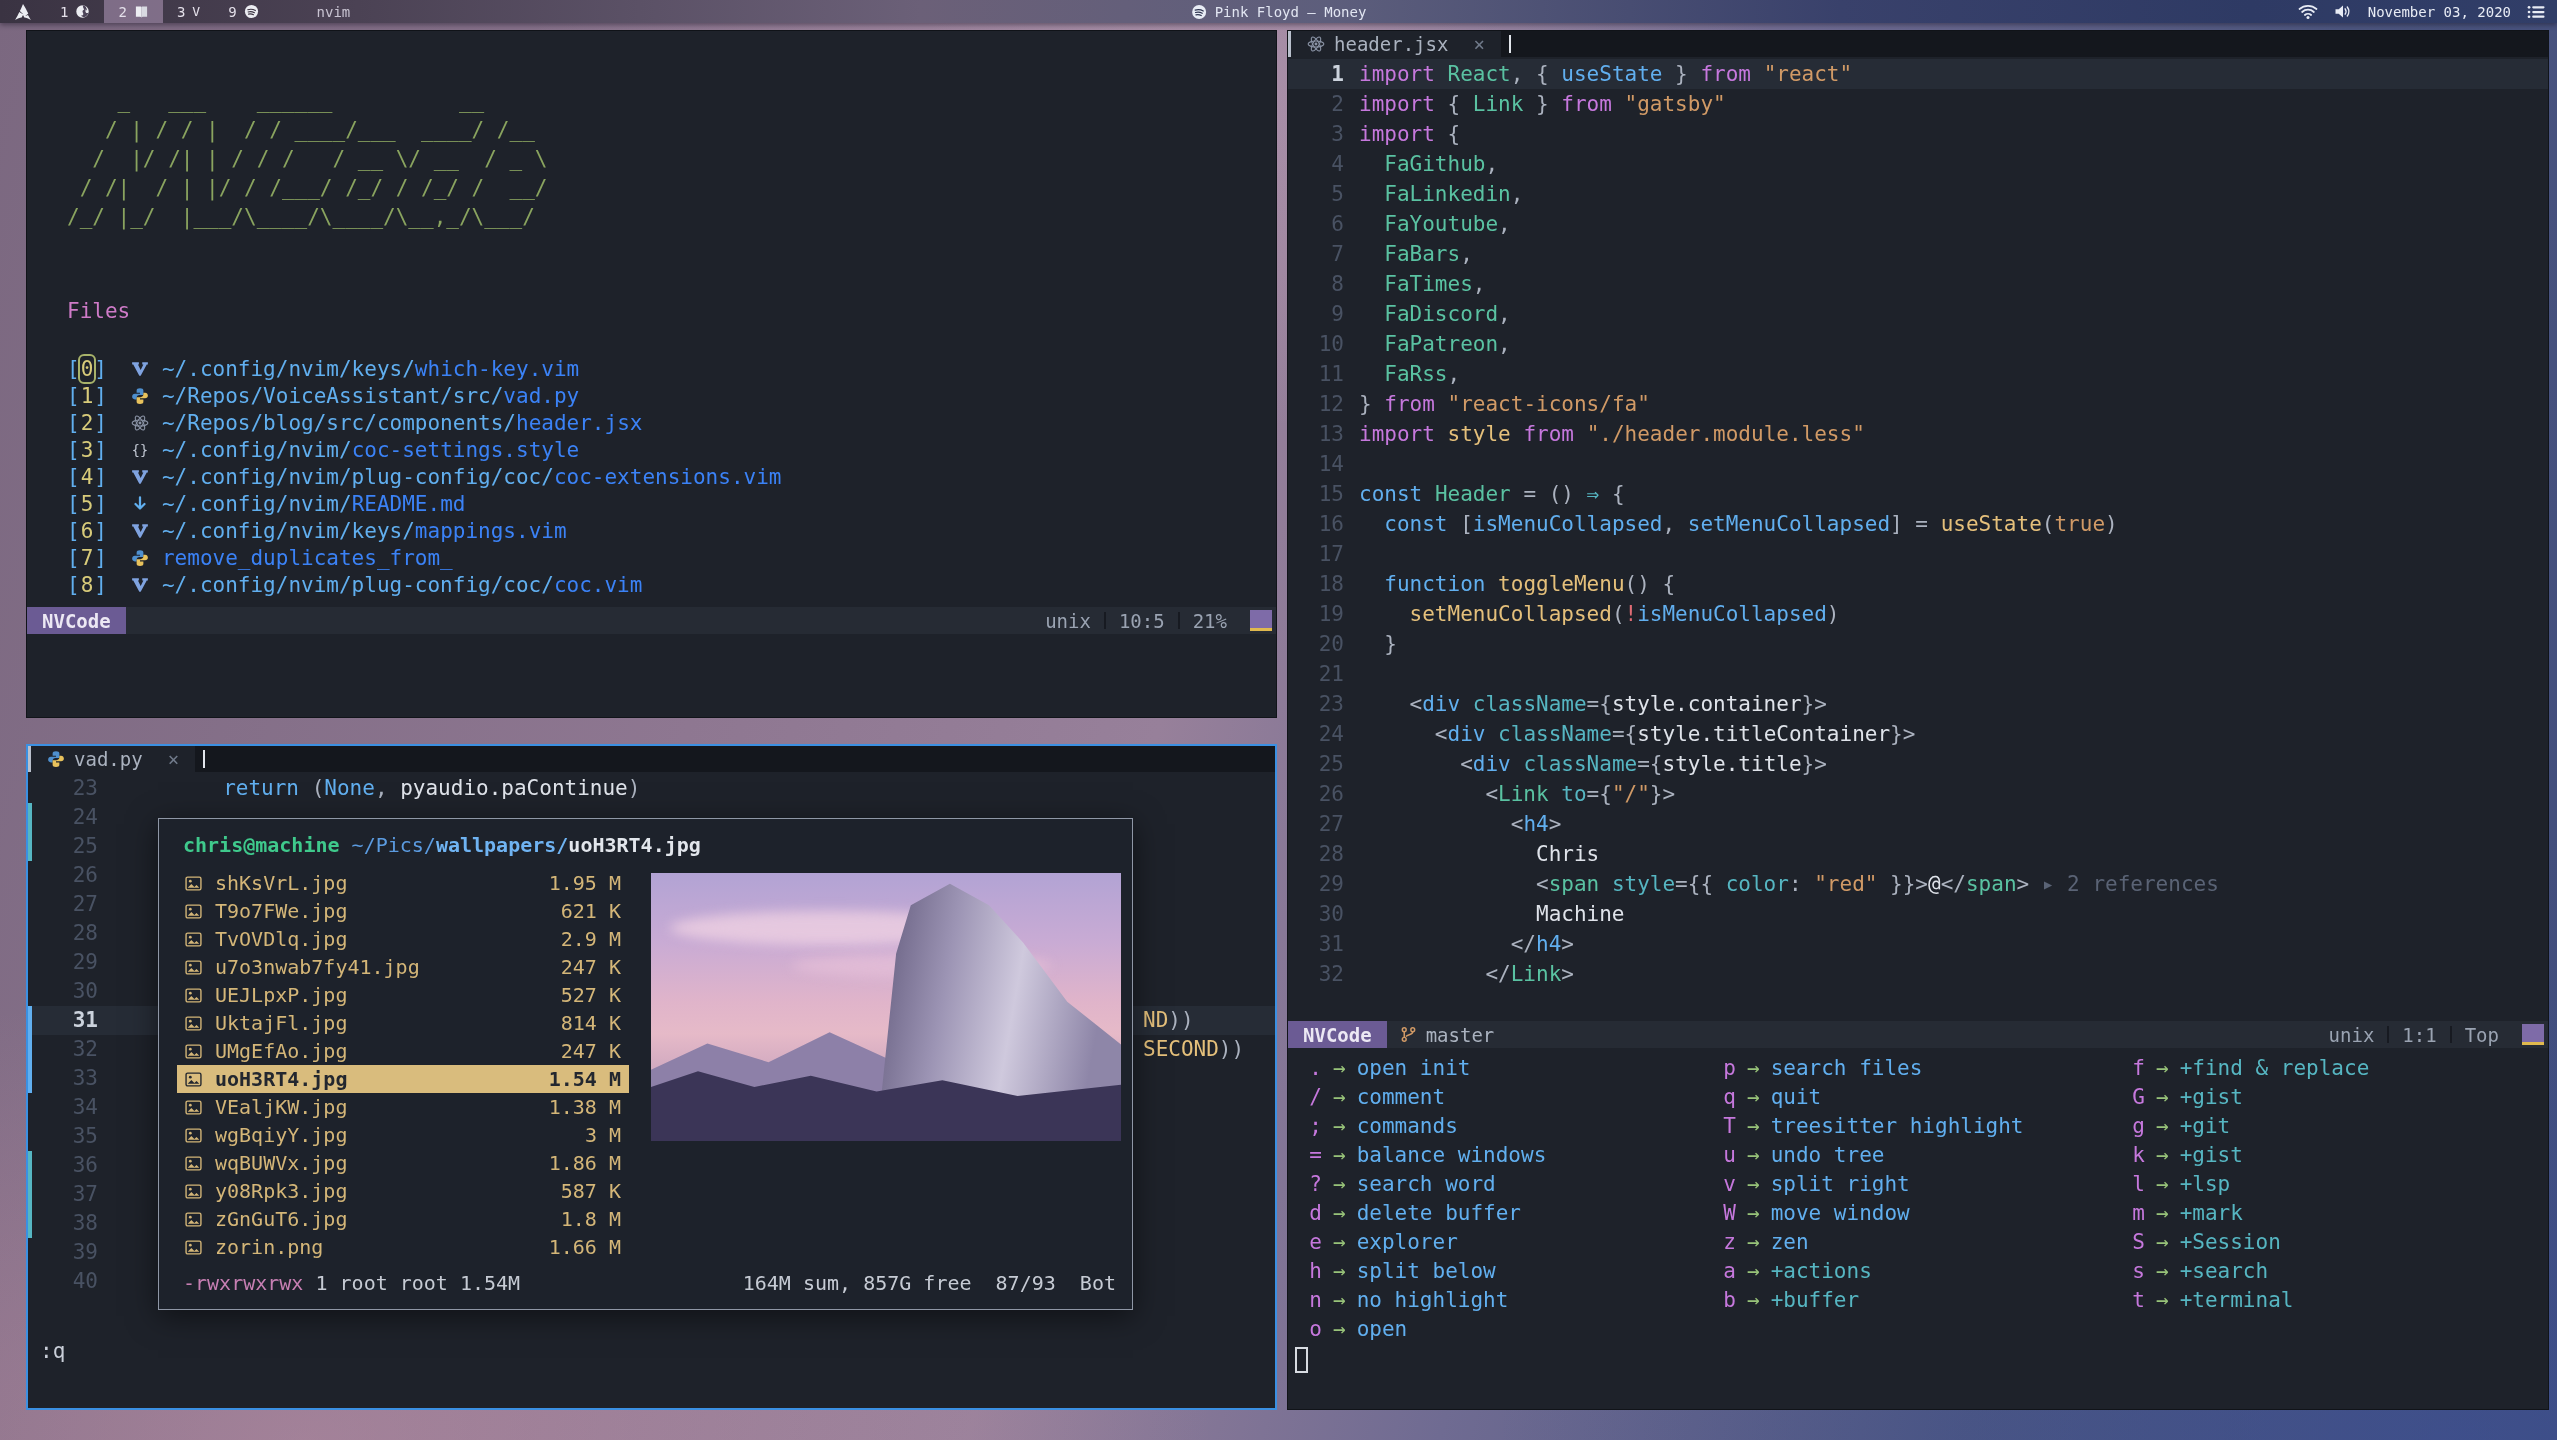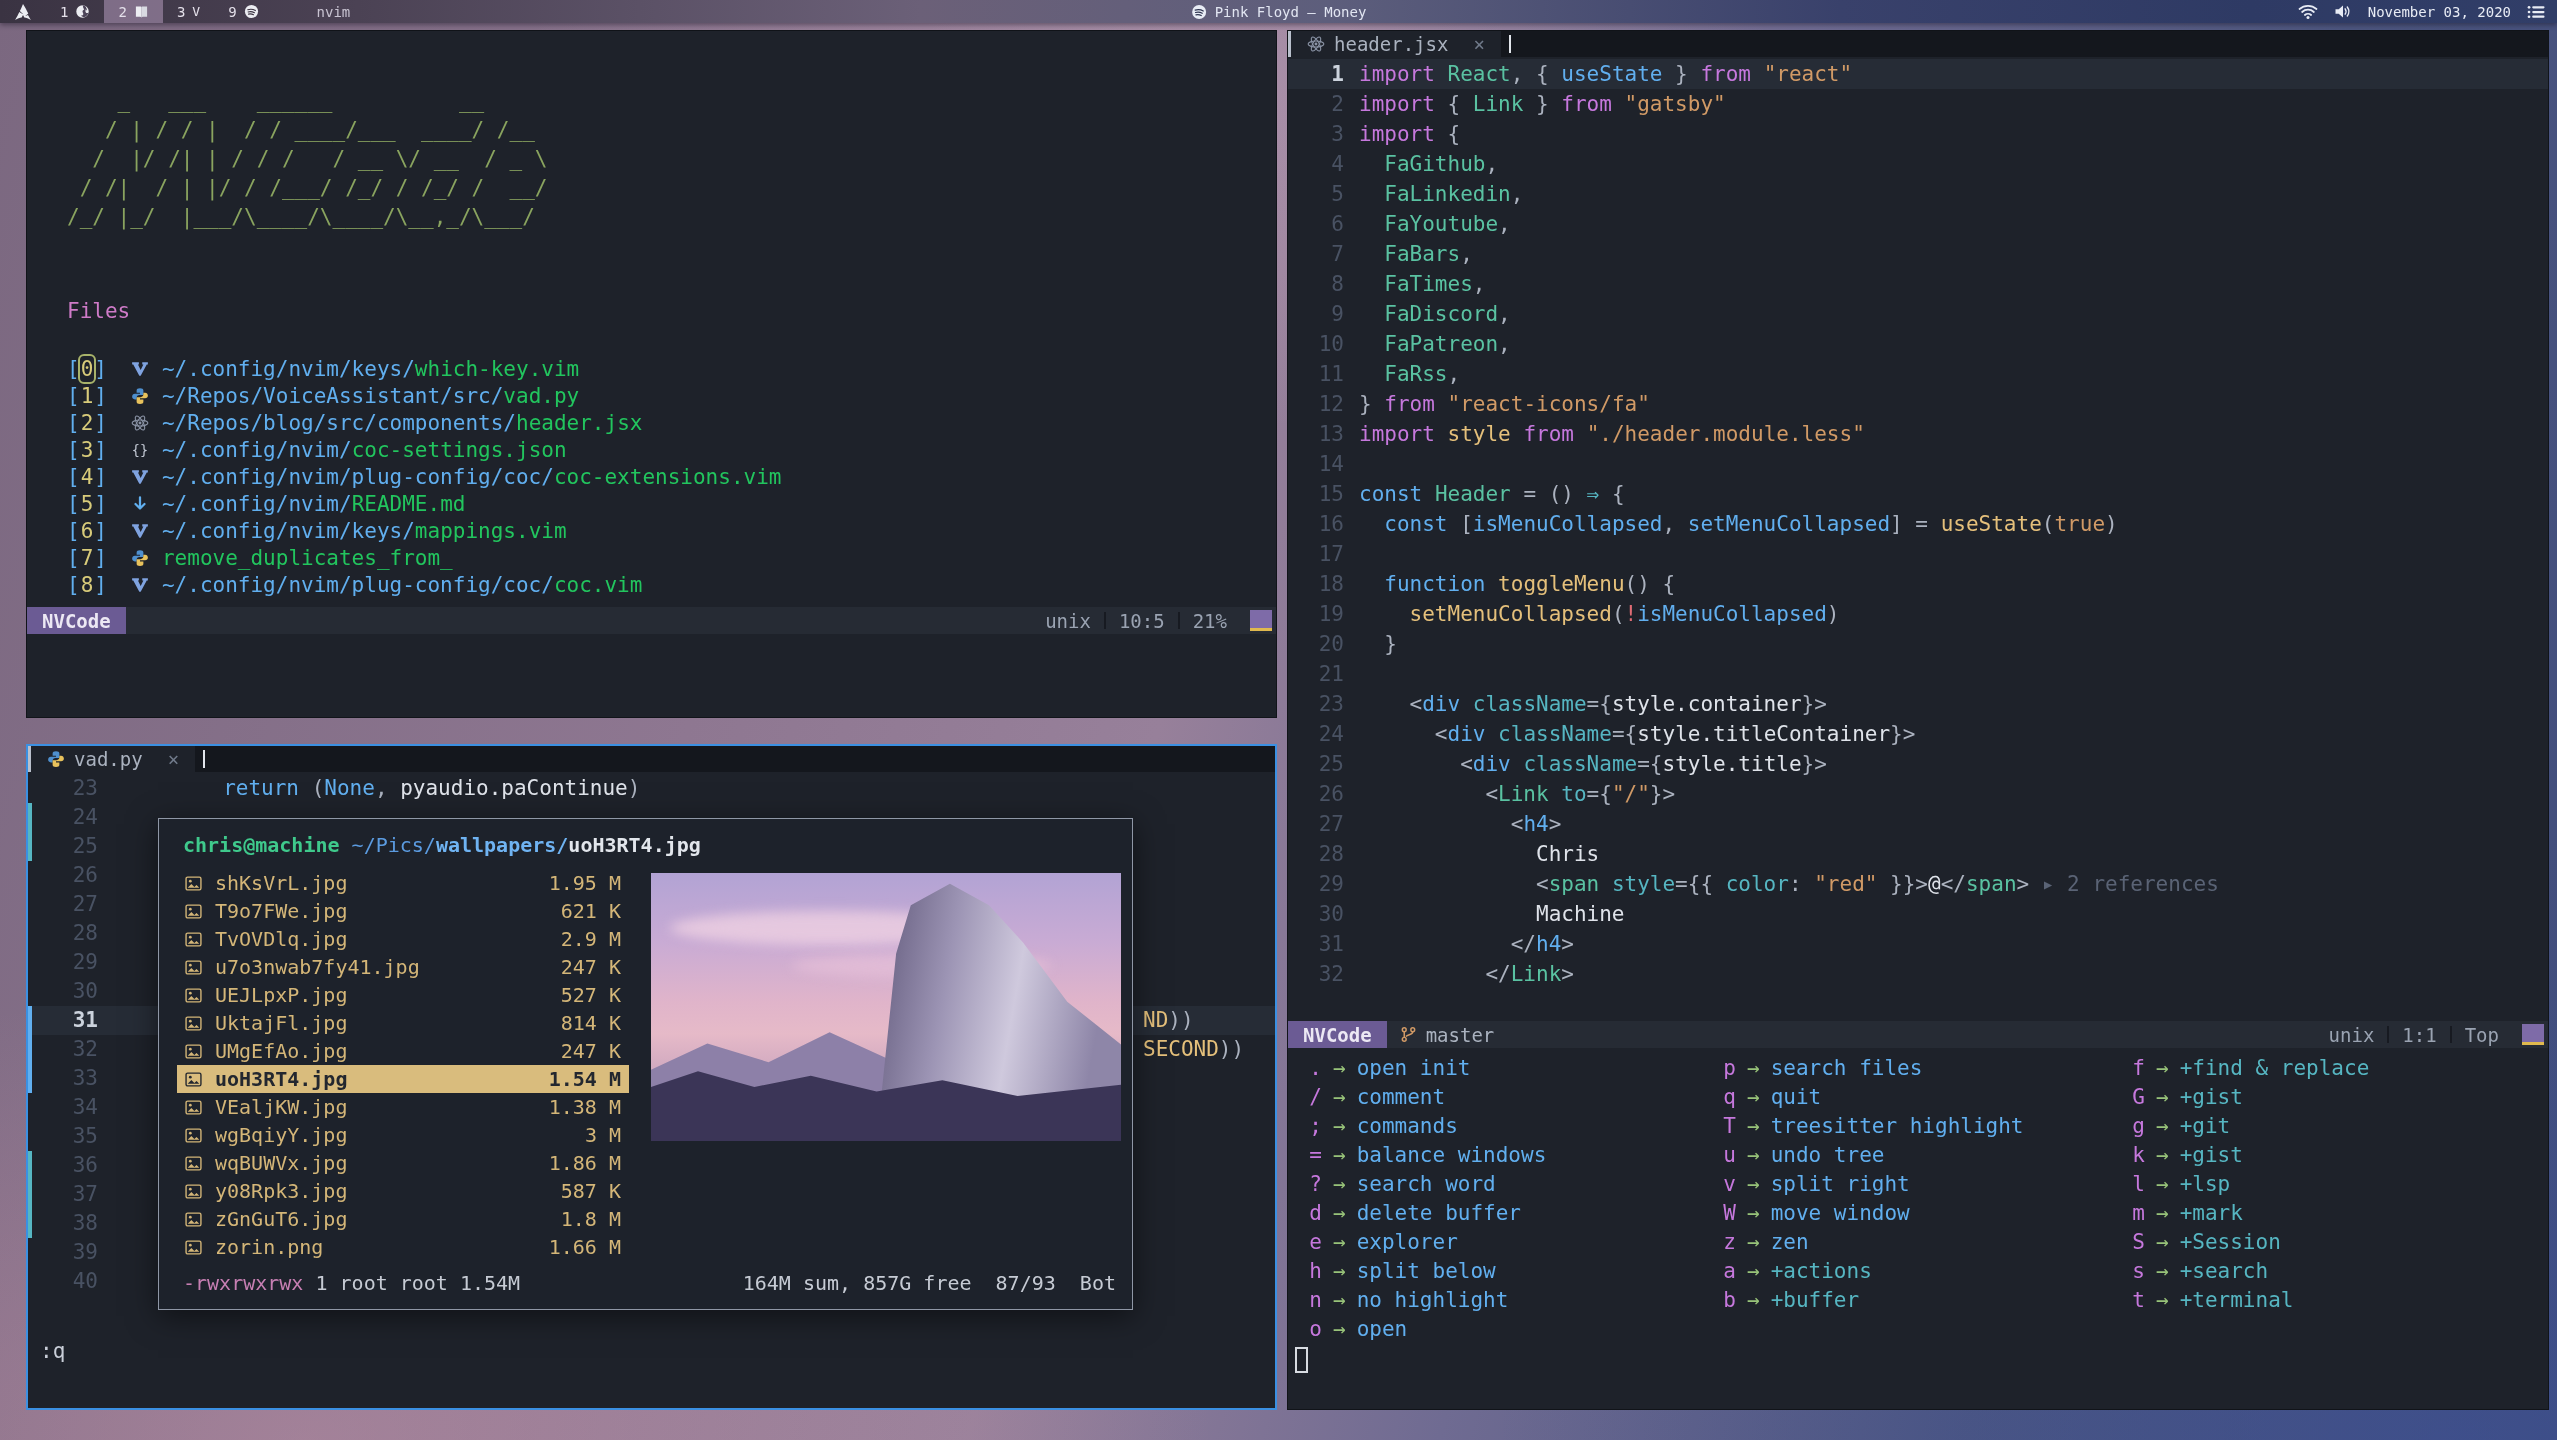--- a/index.html
+++ b/index.html
@@ -33,21 +33,21 @@
   
   .logo{position:absolute;left:40px;top:56px;font-size:21px;line-height:29px;color:#8aa45f;white-space:pre;font-family:inherit}
   .files-title{position:absolute;left:40px;top:268px;font-size:21px;color:#cf7bc8}
   .file-list{position:absolute;left:40px;top:324px;right:8px}
   .file-row{height:27px;display:flex;align-items:center;font-size:21px;white-space:pre}
   .fr-br{color:#61afef}
   .fr-idx{color:#d8cb7a;margin:0 1px}
   .cursor-cell{outline:2px solid #a8b36a;outline-offset:1px;border-radius:3px}
   .file-row .icn{margin:0 13px 0 24px}
   .fr-path{color:#61afef}
-  .fr-name{color:#22c55e}
+  .fr-name{color:#3b82f6}
   
   .statusline{position:absolute;left:0;right:0;height:27px;background:#262b34;display:flex;align-items:center;font-size:19px;color:#9aa3b2}
   .winA .statusline{top:576px}
   .winC .statusline{top:990px}
   .sl-badge{background:#6b5b94;color:#ece8f4;padding:0 15px;height:100%;display:flex;align-items:center;font-weight:bold}
   .sl-branch{display:flex;align-items:center;gap:9px;margin-left:13px;color:#aab2bf}
   .sl-fill{flex:1}
   .sl-item{margin:0 13px}
   .sl-sep{width:2px;height:60%;background:#171a21}
   .sl-box{width:22px;height:21px;background:#7e6ba8;border-bottom:3px solid #e0b94e;margin:0 4px 0 10px}
@@ -219,21 +219,21 @@
       <div class="file-row"><span class="fr-br">[</span><span class="fr-idx">2</span><span class="fr-br">]</span><span class="icn"><svg width="18" height="18" viewBox="0 0 16 16">
             <g fill="none" stroke="#8a93a5" stroke-width="1">
               <ellipse cx="8" cy="8" rx="7" ry="2.7"></ellipse>
               <ellipse cx="8" cy="8" rx="7" ry="2.7" transform="rotate(60 8 8)"></ellipse>
               <ellipse cx="8" cy="8" rx="7" ry="2.7" transform="rotate(120 8 8)"></ellipse>
             </g>
             <circle cx="8" cy="8" r="1.3" fill="#8a93a5"></circle>
           </svg></span><span class="fr-path">~/Repos/blog/src/components/</span><span class="fr-name">header.jsx</span></div>
       <div class="file-row"><span class="fr-br">[</span><span class="fr-idx">3</span><span class="fr-br">]</span><span class="icn"><svg width="18" height="18" viewBox="0 0 16 16">
             <text x="8" y="12" font-size="12" text-anchor="middle" fill="#c3c9d4" font-family="DejaVu Sans Mono,monospace">{}</text>
-          </svg></span><span class="fr-path">~/.config/nvim/</span><span class="fr-name">coc-settings.json</span></div>
+          </svg></span><span class="fr-path">~/.config/nvim/</span><span class="fr-name">coc-settings.style</span></div>
       <div class="file-row"><span class="fr-br">[</span><span class="fr-idx">4</span><span class="fr-br">]</span><span class="icn"><svg width="18" height="18" viewBox="0 0 16 16">
             <path fill="#7fa3e0" d="M1 2h6v2H6.2L8.6 8.9 11 4h-1V2h5v2h-1L8.6 14H7.4L2 4H1z"></path>
           </svg></span><span class="fr-path">~/.config/nvim/plug-config/coc/</span><span class="fr-name">coc-extensions.vim</span></div>
       <div class="file-row"><span class="fr-br">[</span><span class="fr-idx">5</span><span class="fr-br">]</span><span class="icn"><svg width="18" height="18" viewBox="0 0 16 16">
             <path d="M8 2v9M4 8l4 4 4-4" stroke="#61afef" stroke-width="2" fill="none" stroke-linecap="round" stroke-linejoin="round"></path>
           </svg></span><span class="fr-path">~/.config/nvim/</span><span class="fr-name">README.md</span></div>
       <div class="file-row"><span class="fr-br">[</span><span class="fr-idx">6</span><span class="fr-br">]</span><span class="icn"><svg width="18" height="18" viewBox="0 0 16 16">
             <path fill="#7fa3e0" d="M1 2h6v2H6.2L8.6 8.9 11 4h-1V2h5v2h-1L8.6 14H7.4L2 4H1z"></path>
           </svg></span><span class="fr-path">~/.config/nvim/keys/</span><span class="fr-name">mappings.vim</span></div>
       <div class="file-row"><span class="fr-br">[</span><span class="fr-idx">7</span><span class="fr-br">]</span><span class="icn"><svg width="18" height="18" viewBox="0 0 16 16">

